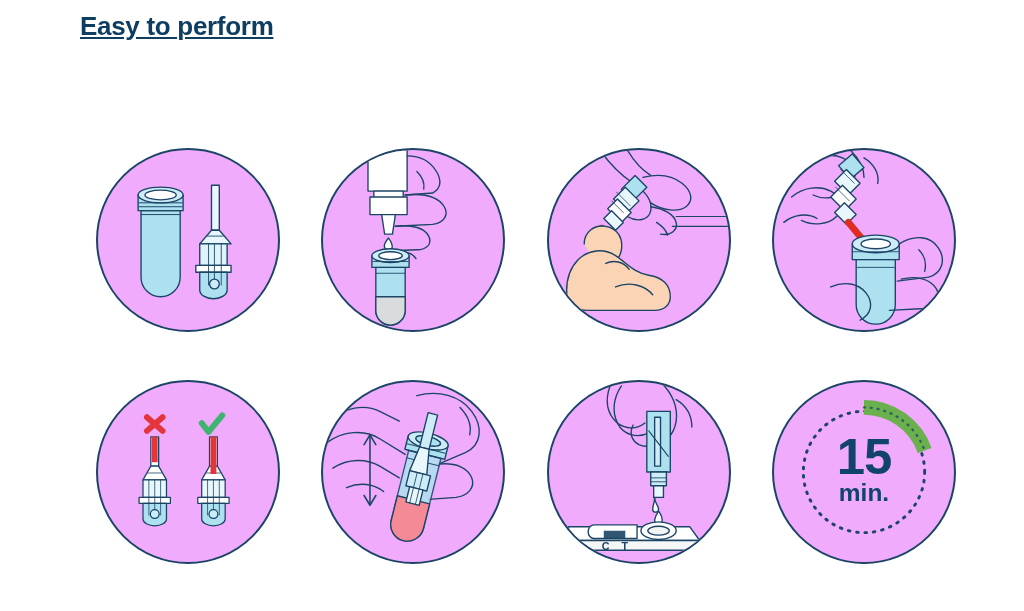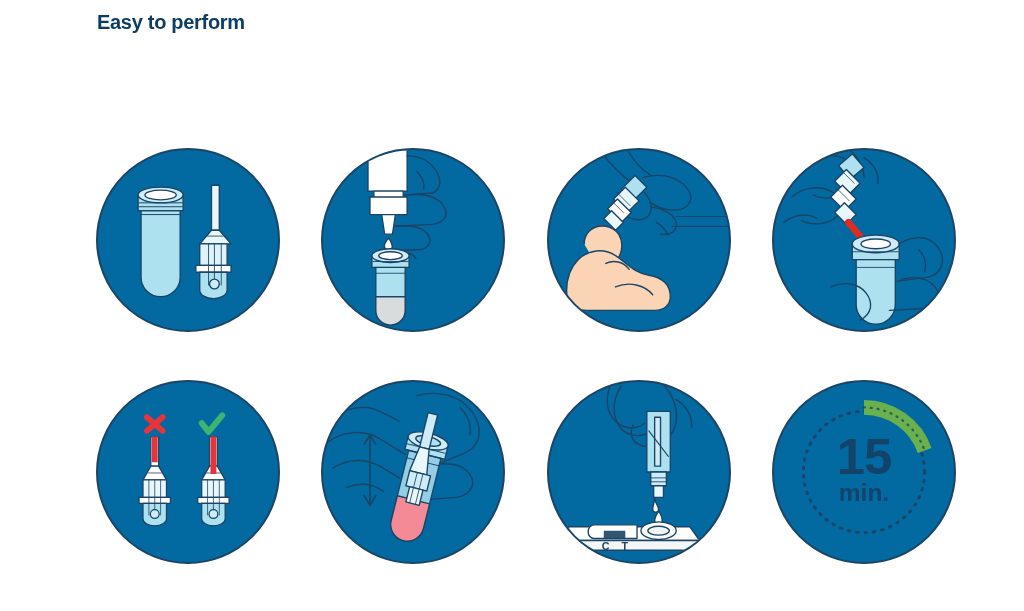--- a/index.html
+++ b/index.html
@@ -9,26 +9,27 @@
   }
   body {
     width: 1024px;
     height: 611px;
     position: relative;
     overflow: hidden;
     font-family: "Liberation Sans", sans-serif;
   }
   #page-title {
     position: absolute;
-    left: 97px;
+    left: 80px;
     top: 11px;
-    font-size: 20px;
+    font-size: 26px;
     font-weight: bold;
     color: #0e3d62;
     letter-spacing: -0.3px;
+    text-decoration: underline;
   }
   .steps-grid {
     position: absolute;
     left: 0;
     top: 148px;
     width: 1024px;
   }
   .step-row {
     display: flex;
     width: 860px;
@@ -36,21 +37,21 @@
     justify-content: space-between;
   }
   .step-row.row-2 { margin-top: 48px; }
   .step-circle {
     width: 184px;
     height: 184px;
     border-radius: 50%;
     border: 2px solid #1b4465;
     box-sizing: border-box;
     position: relative;
-    background: #0369a1;
+    background: #f0abfc;
     overflow: hidden;
   }
   .step-circle svg { display: block; width: 100%; height: 100%; }
   .timer-text-15 {
     font-size: 52px;
     font-weight: bold;
     fill: #12436b;
     font-family: "Liberation Sans", sans-serif;
     letter-spacing: -1px;
   }

